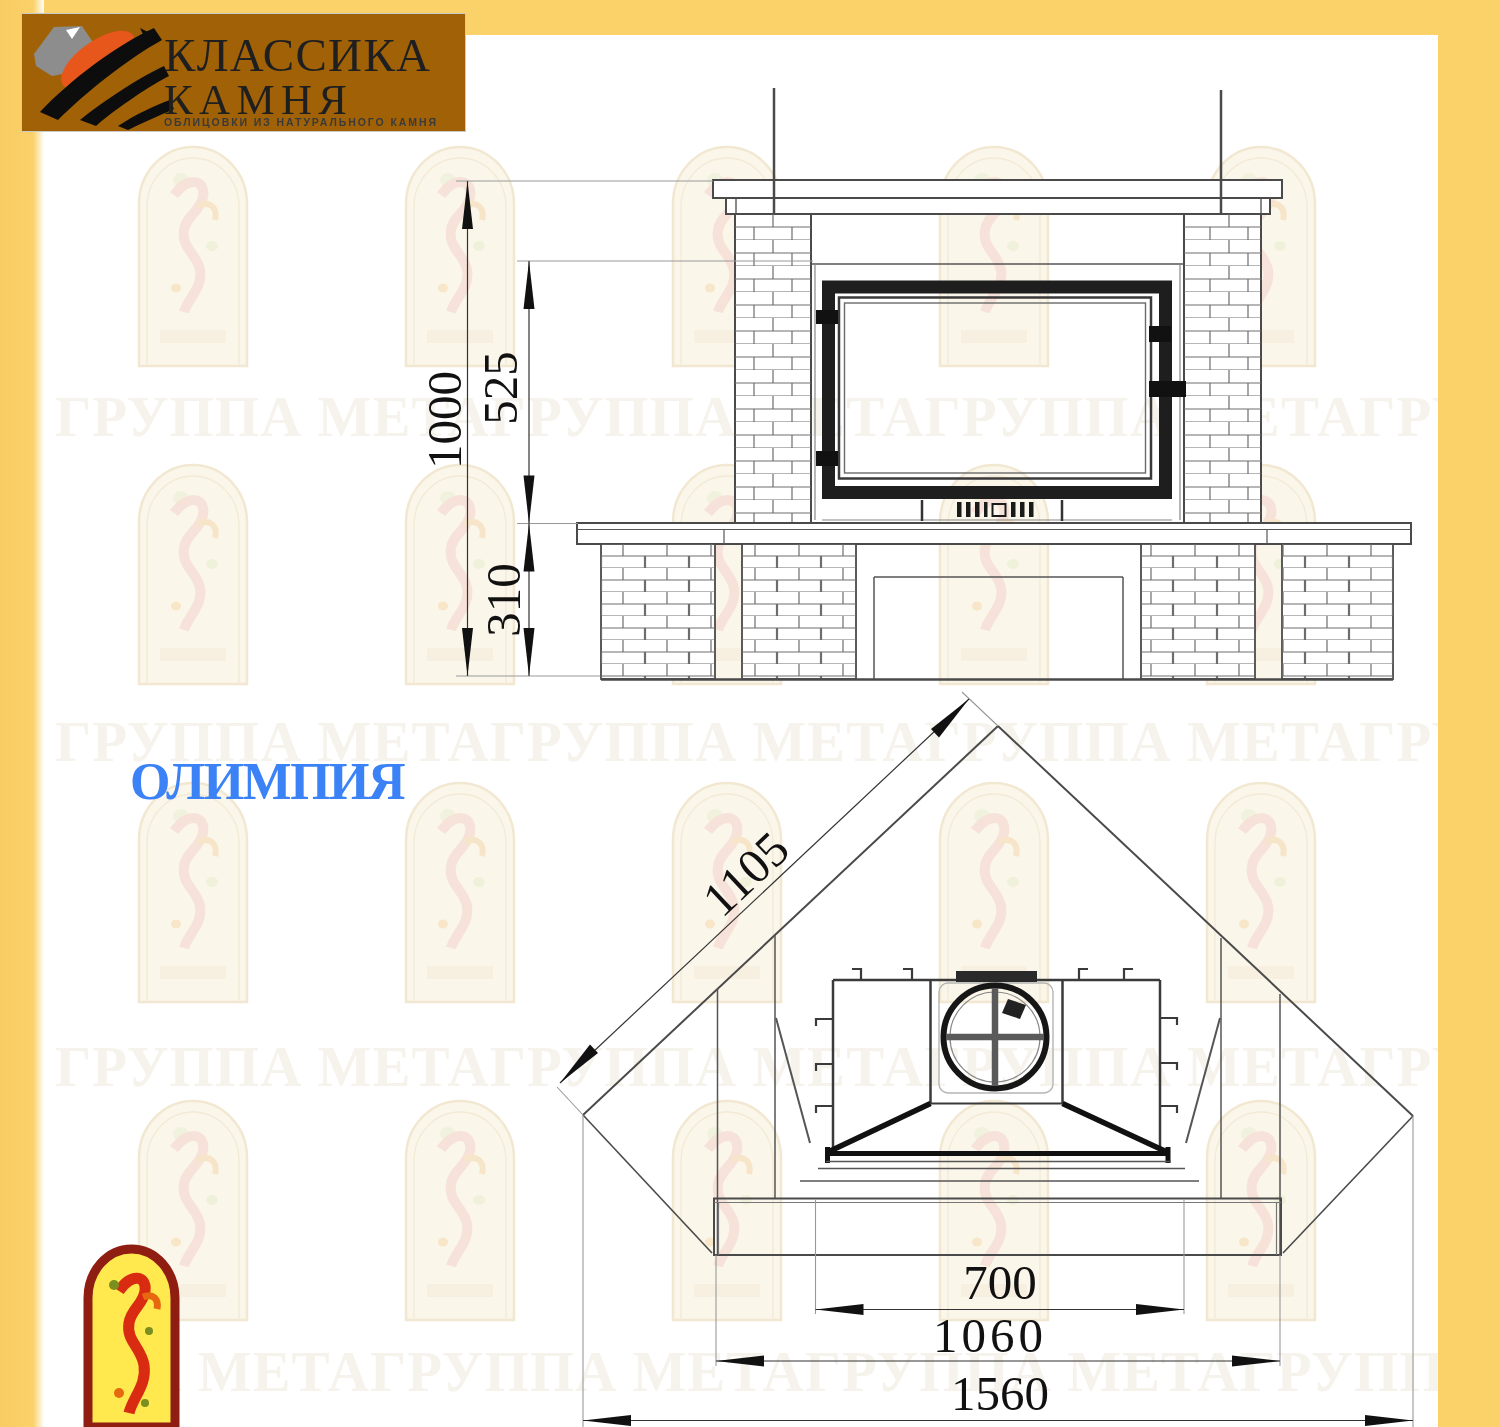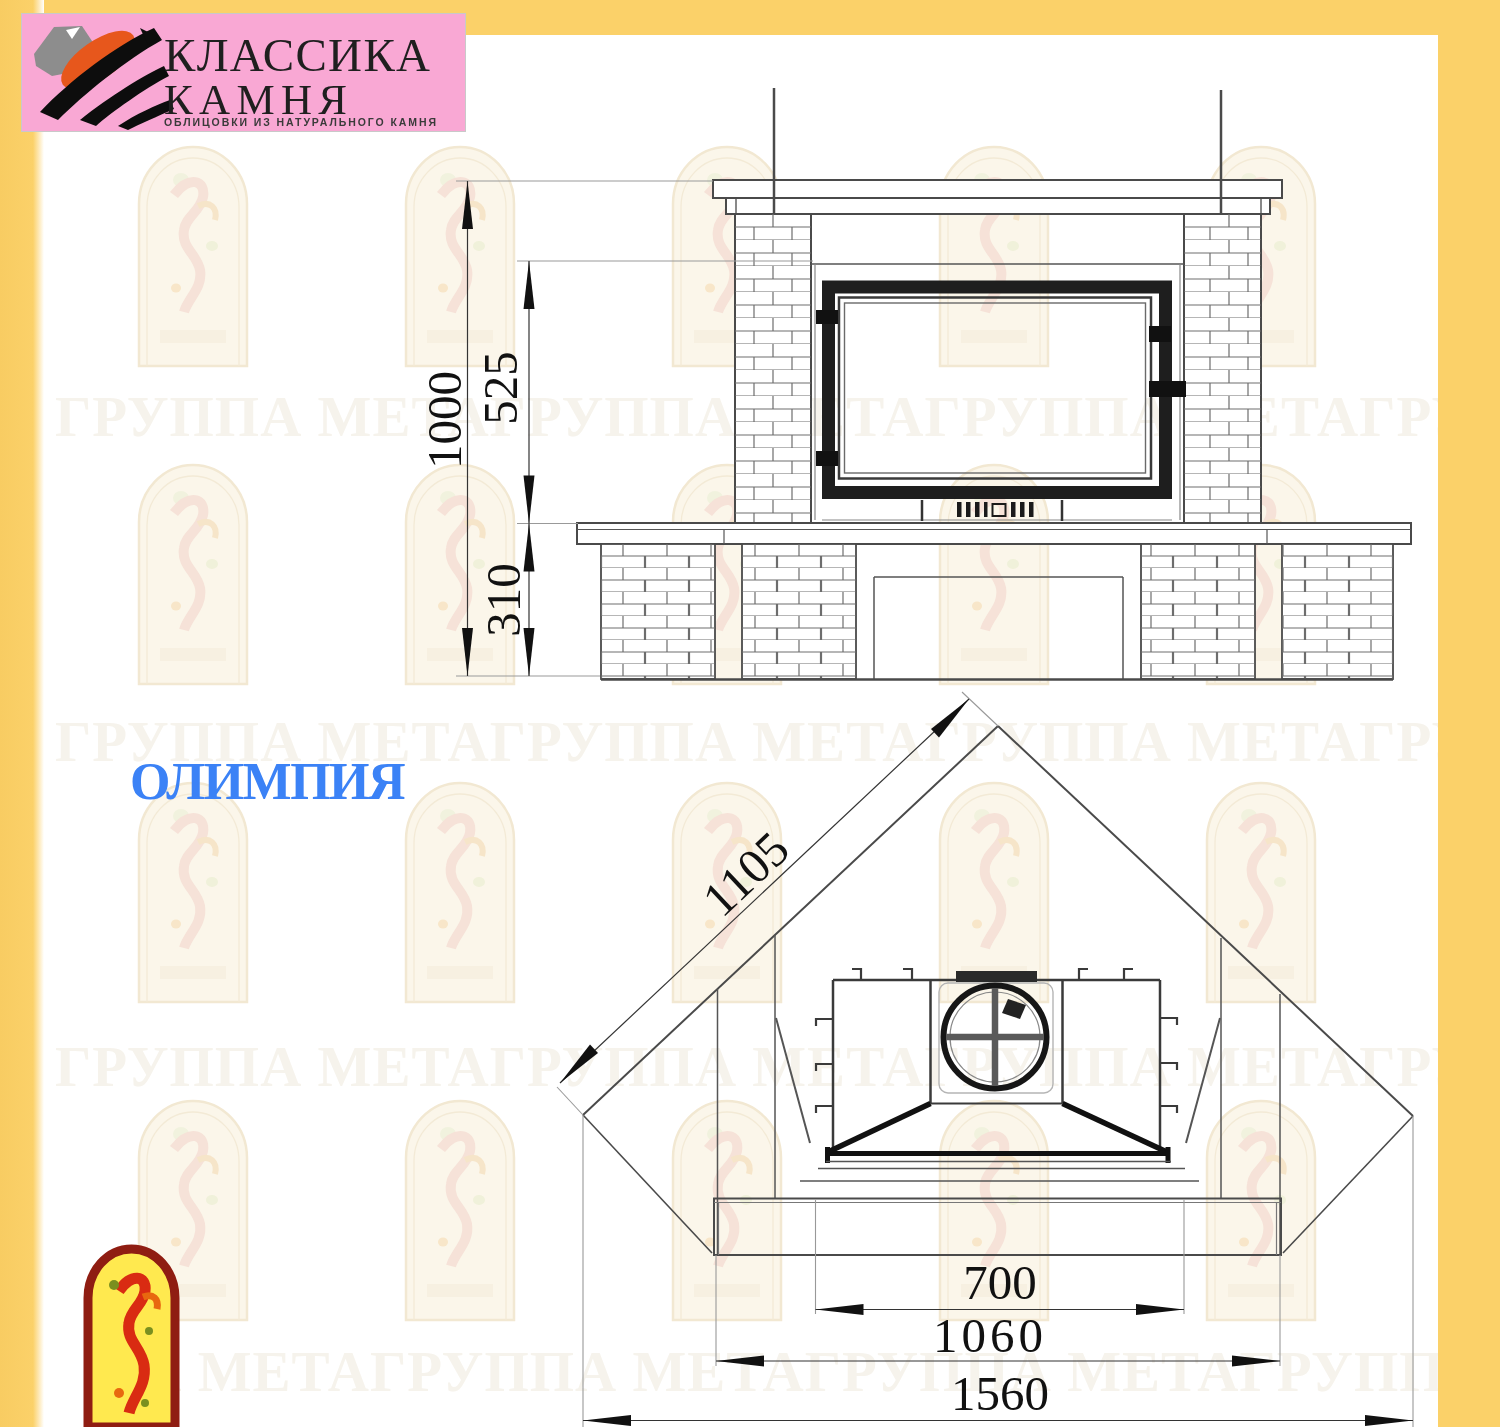--- a/index.html
+++ b/index.html
@@ -59,21 +59,21 @@
     <text x="95" y="1391">ПА МЕТАГРУППА МЕТАГРУППА МЕТАГРУППА МЕТА</text>
   </g>
 </svg>
 
 <div class="abs" style="left:0;top:0;width:1500px;height:35px;background:#fbd169;"></div>
 
 <div class="abs" style="left:0;top:0;width:44px;height:1427px;background:linear-gradient(to right,#f8cc62 0px,#fbd169 33px,#fee9b8 39px,#ffffff 44px);"></div>
 
 <div class="abs" style="left:1438px;top:0;width:62px;height:1427px;background:#fbd169;"></div>
 
-<div class="abs" style="left:21px;top:13px;width:443px;height:117px;background:#f9a8d4;border:1px solid #c9c9c9;">
+<div class="abs" style="left:21px;top:13px;width:443px;height:117px;background:#a16207;border:1px solid #c9c9c9;">
 <svg width="443" height="117" viewBox="0 0 443 117">
 
   <path d="M12,40 L32,13 L60,12 L72,30 L62,56 L30,62 L14,52 Z" fill="#8d8d8d"></path>
   <path d="M44,16 L58,13 L50,25 Z" fill="#ffffff"></path>
 
   <g transform="rotate(-35 76 46)">
           <ellipse cx="76" cy="46" rx="43" ry="19" fill="#e7571c"></ellipse>
         </g>
 
   <path d="M18,98 C48,66 96,30 132,14 L140,26 C104,46 62,80 36,106 Z" fill="#0d0d0d"></path>

